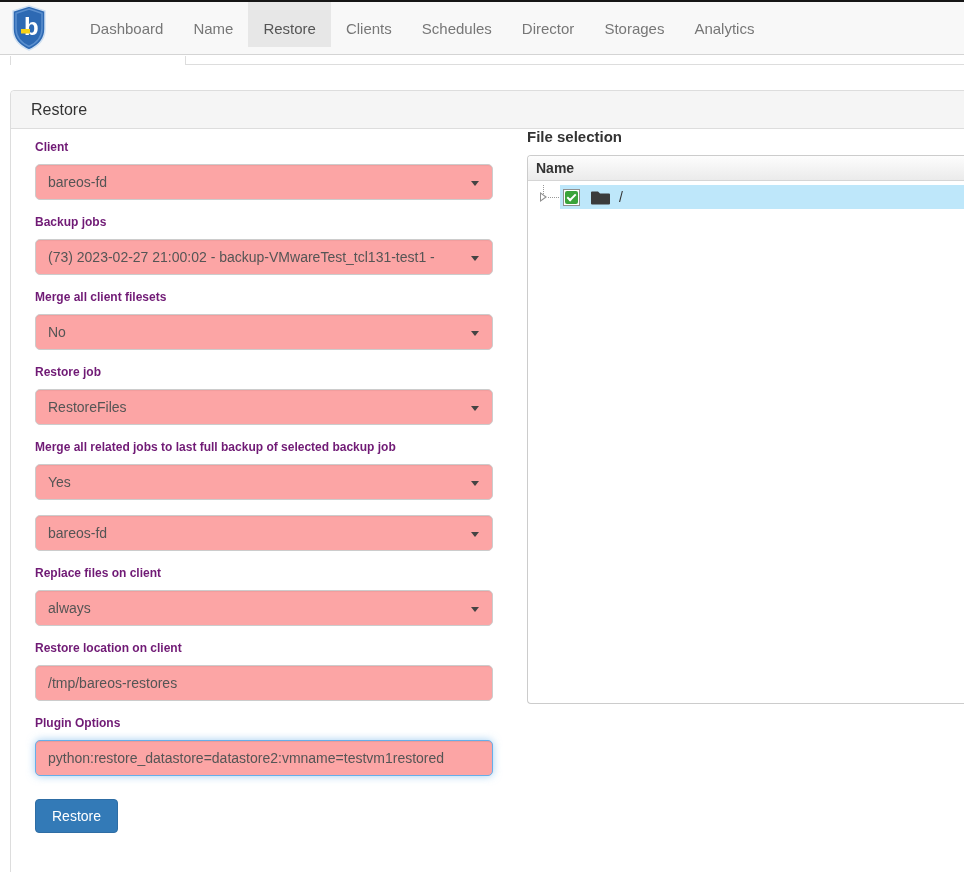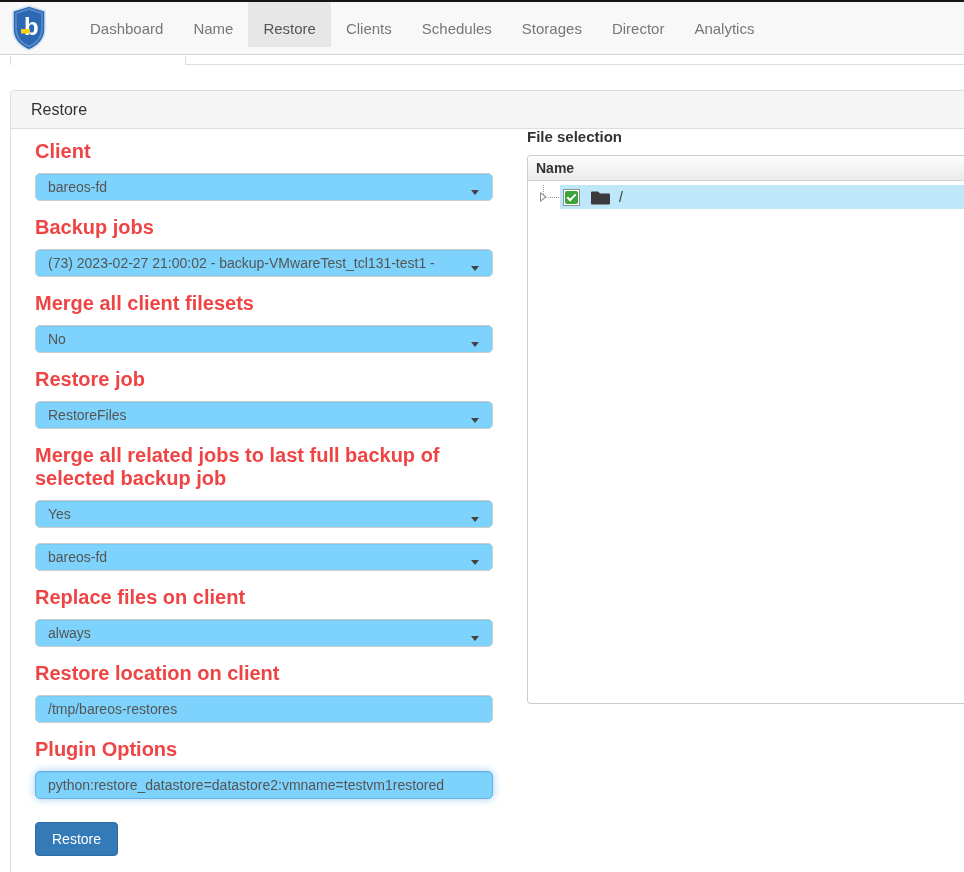--- a/index.html
+++ b/index.html
@@ -26,23 +26,23 @@
   
   .panel { position:absolute; left:10px; top:90px; right:-16px; bottom:-10px;
            background:#fff; border:1px solid #ddd; border-radius:4px; }
   .panel-heading { height:38px; background:#f5f5f5; border-bottom:1px solid #ddd;
                    border-radius:4px 4px 0 0; line-height:37px; padding-left:20px;
                    font-size:16px; color:#333; }
 
   
   .form-col { position:absolute; left:35px; top:140px; width:458px; }
   .form-group { margin-bottom:15px; }
-  .form-group label { display:block; font-size:20px; font-weight:bold; color:#ef4444; margin-bottom:10px; }
+  .form-group label { display:block; font-size:12px; font-weight:bold; color:#701a75; margin-bottom:10px; }
   .select, .form-control {
-      width:100%; height:28px; background:#7dd3fc; border:1px solid #ccc; border-radius:5px;
+      width:100%; height:36px; background:#fca5a5; border:1px solid #ccc; border-radius:5px;
       font-size:14px; color:#555; padding:0 12px;
       box-shadow:inset 0 1px 1px rgba(0,0,0,.05); }
   .select { position:relative; display:flex; align-items:center; cursor:pointer; }
   .select-value { flex:1; white-space:nowrap; overflow:hidden; margin-right:18px; }
   .caret { position:absolute; right:13px; top:16px; width:0; height:0;
            border-left:4px solid transparent; border-right:4px solid transparent;
            border-top:5px solid #444; }
   .form-control { display:block; }
   .form-control.focused { border-color:#66afe9; outline:none;
            box-shadow:inset 0 1px 1px rgba(0,0,0,.075), 0 0 8px rgba(102,175,233,.6); }
@@ -90,22 +90,22 @@
       <text x="12" y="30" font-family="Liberation Sans, sans-serif" font-size="24" font-weight="bold" fill="#ffffff">b</text>
       <rect x="9" y="24" width="9" height="4.5" fill="#f7d117"></rect>
     </svg>
   </div>
   <ul class="nav-items">
     <li class="nav-item">Dashboard</li>
     <li class="nav-item">Name</li>
     <li class="nav-item active">Restore</li>
     <li class="nav-item">Clients</li>
     <li class="nav-item">Schedules</li>
+    <li class="nav-item">Director</li>
     <li class="nav-item">Storages</li>
-    <li class="nav-item">Director</li>
     <li class="nav-item">Analytics</li>
   </ul>
 </div>
 
 <div class="tab-strip">
   <div class="active-tab"></div>
   <div class="tab-line"></div>
 </div>
 
 <div class="panel">

